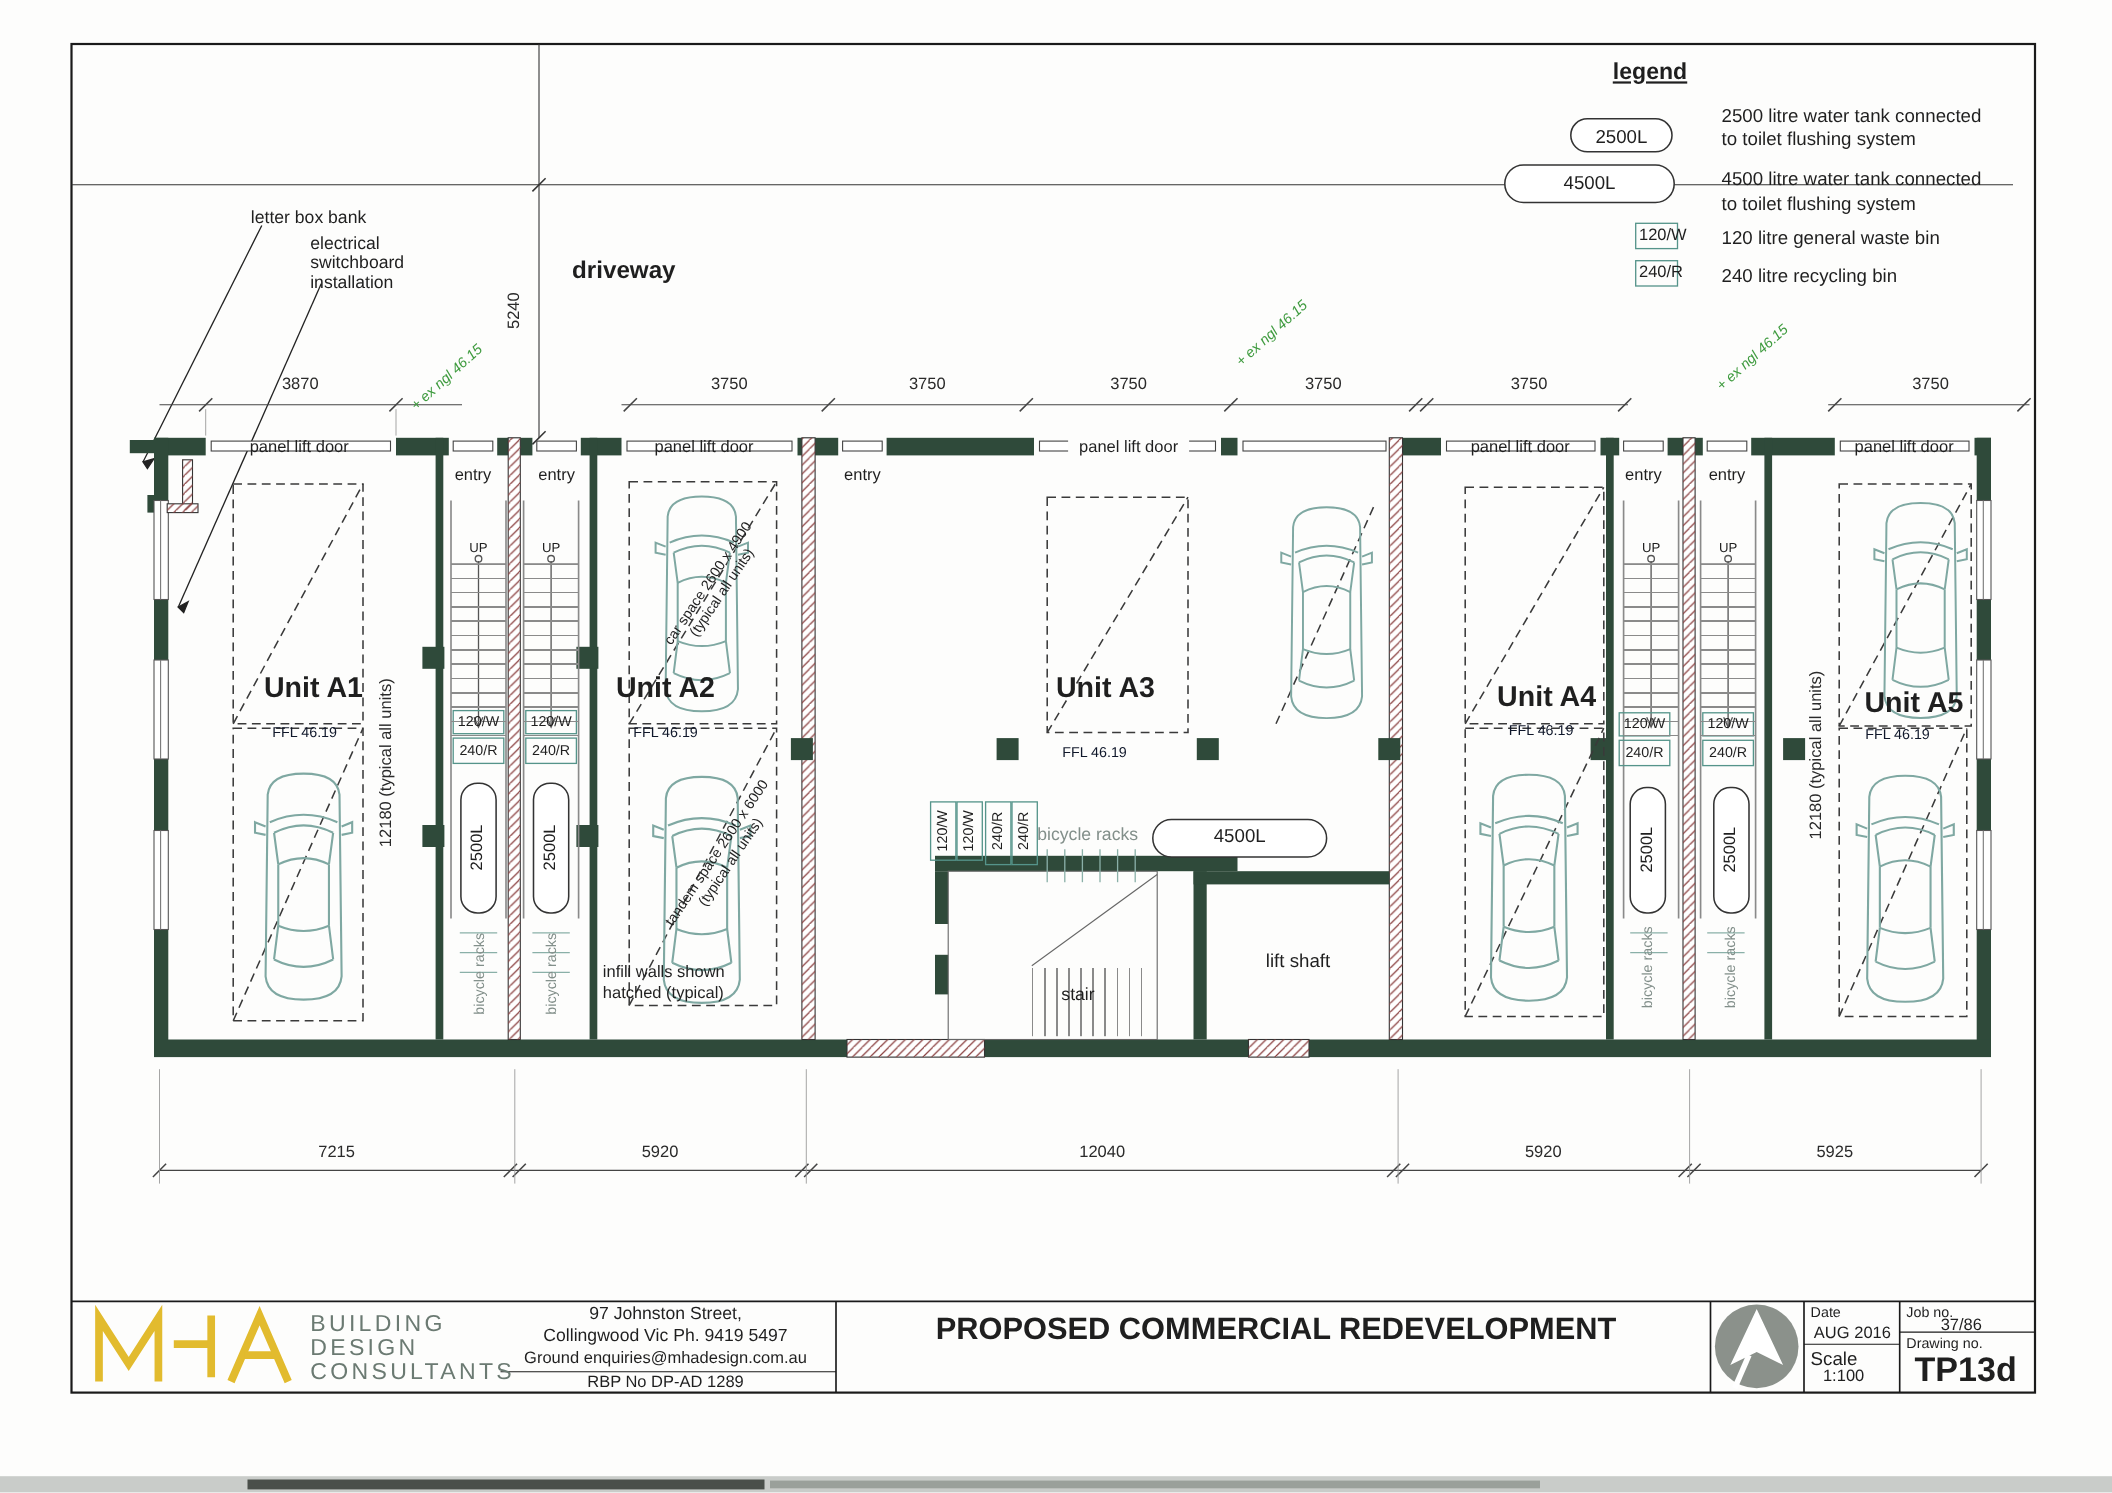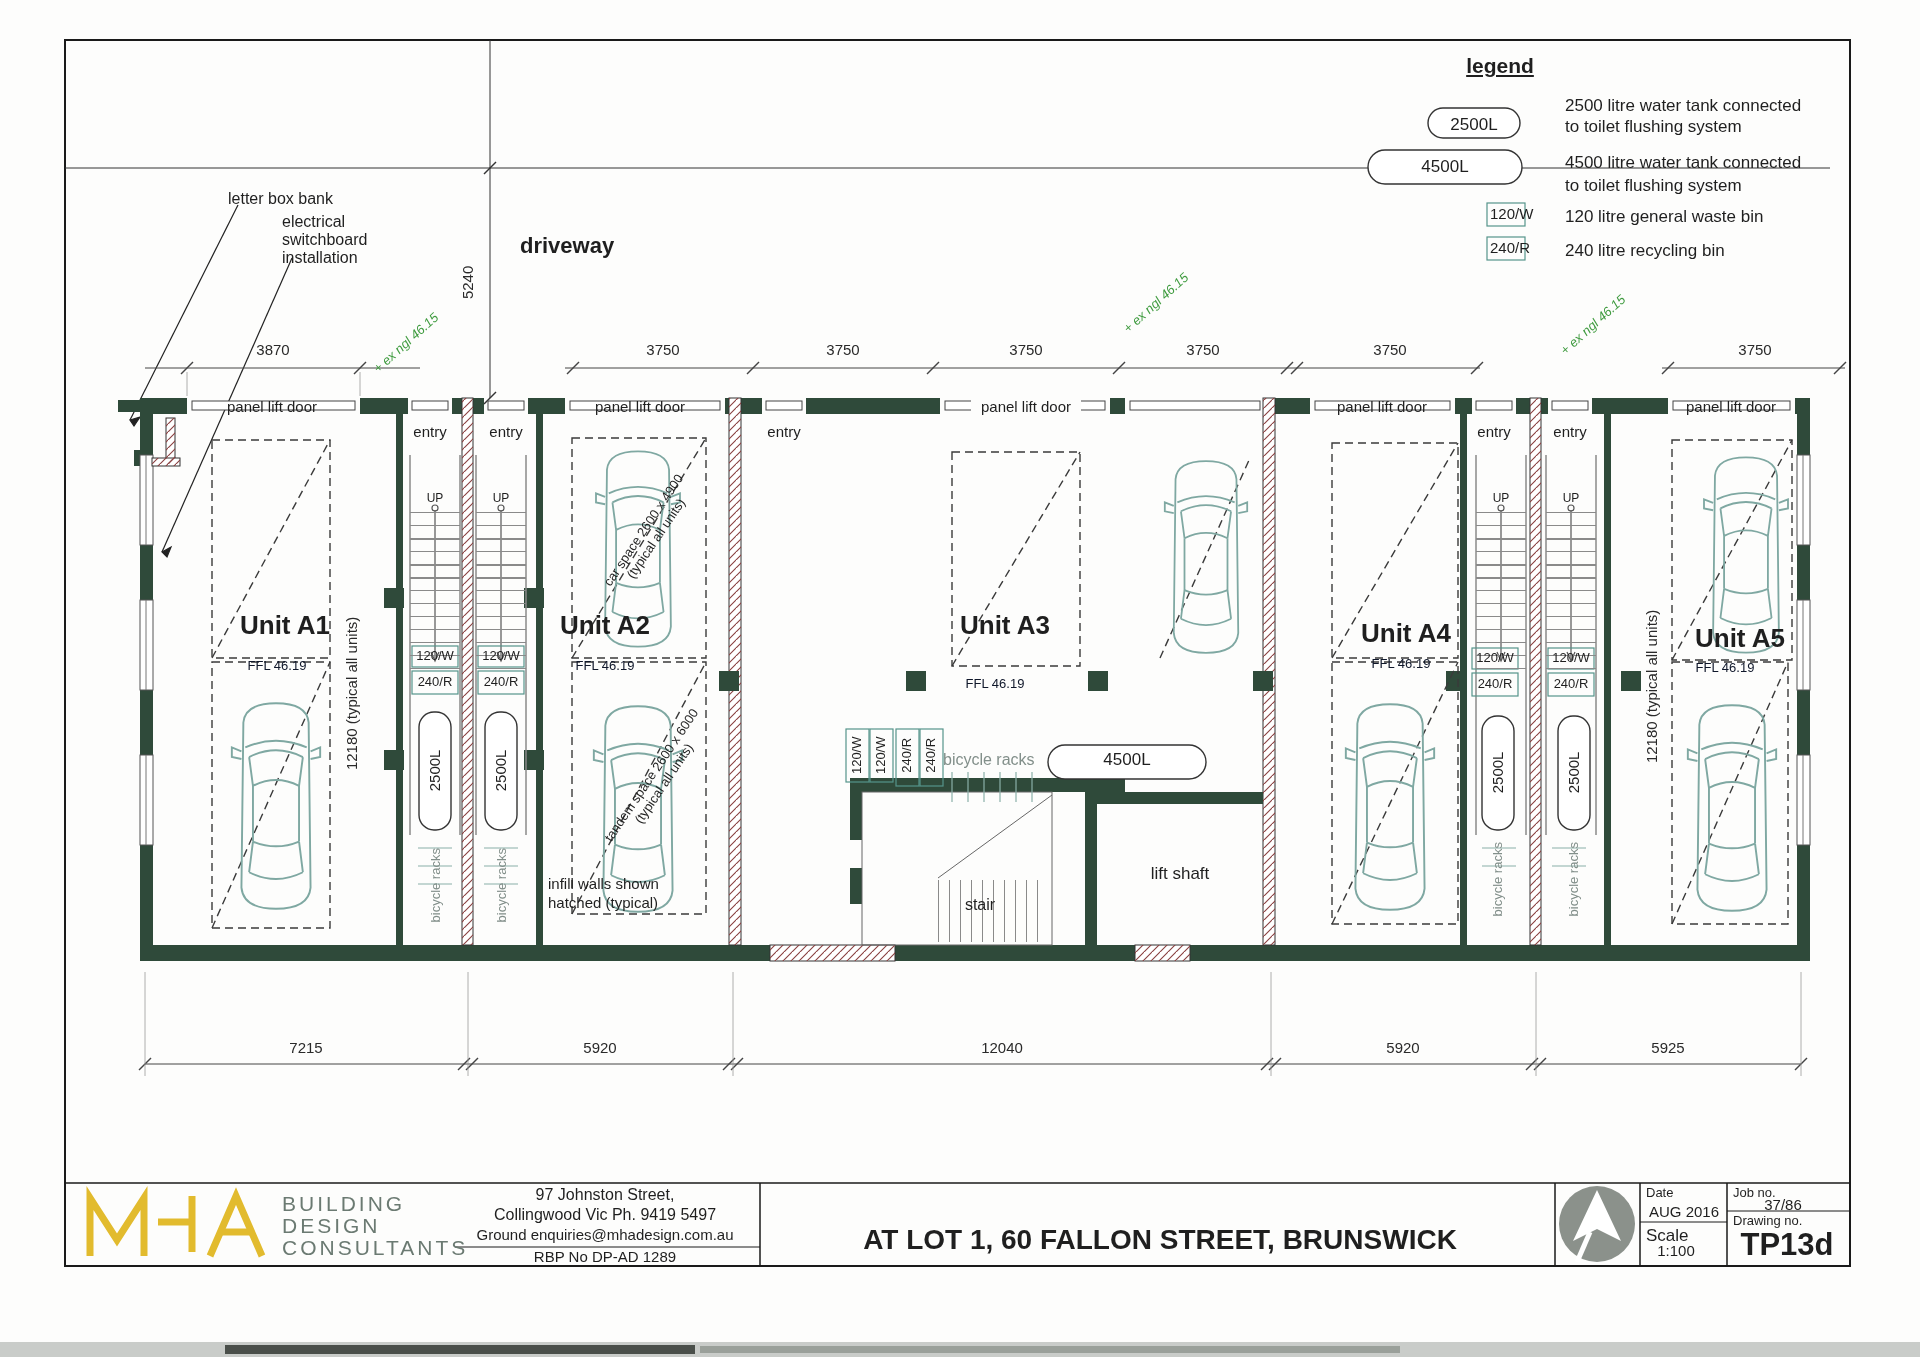--- a/index.html
+++ b/index.html
@@ -470,21 +470,21 @@
 <div class="lbl c dim" style="left:1628px;top:1040px;width:80px">5925</div>
 
 
 <div class="lbl firm" style="left:282px;top:1192px">BUILDING</div>
 <div class="lbl firm" style="left:282px;top:1214px">DESIGN</div>
 <div class="lbl firm" style="left:282px;top:1236px">CONSULTANTS</div>
 <div class="lbl c" style="left:450px;top:1186px;width:310px;font-size:16px">97 Johnston Street,</div>
 <div class="lbl c" style="left:450px;top:1206px;width:310px;font-size:16px">Collingwood Vic  Ph. 9419 5497</div>
 <div class="lbl c" style="left:450px;top:1227px;width:310px;font-size:15px">Ground enquiries@mhadesign.com.au</div>
 <div class="lbl c" style="left:450px;top:1249px;width:310px;font-size:15px">RBP No DP-AD 1289</div>
-<div class="lbl c" style="left:770px;top:1224px;width:780px;font-size:28px;font-weight:600">AT LOT 1, 60 FALLON STREET, BRUNSWICK</div>
+<div class="lbl c" style="left:770px;top:1192px;width:780px;font-size:28px;font-weight:600">PROPOSED COMMERCIAL REDEVELOPMENT</div>
 <div class="lbl" style="left:1646px;top:1186px;font-size:13px">Date</div>
 <div class="lbl c" style="left:1646px;top:1204px;width:76px">AUG 2016</div>
 <div class="lbl" style="left:1646px;top:1226px;font-size:17px">Scale</div>
 <div class="lbl c" style="left:1646px;top:1243px;width:60px">1:100</div>
 <div class="lbl" style="left:1733px;top:1186px;font-size:13px">Job no.</div>
 <div class="lbl c" style="left:1733px;top:1197px;width:100px">37/86</div>
 <div class="lbl" style="left:1733px;top:1214px;font-size:13px">Drawing no.</div>
 <div class="lbl b c" style="left:1733px;top:1228px;width:108px;font-size:31px">TP13d</div>
 
 </div>

